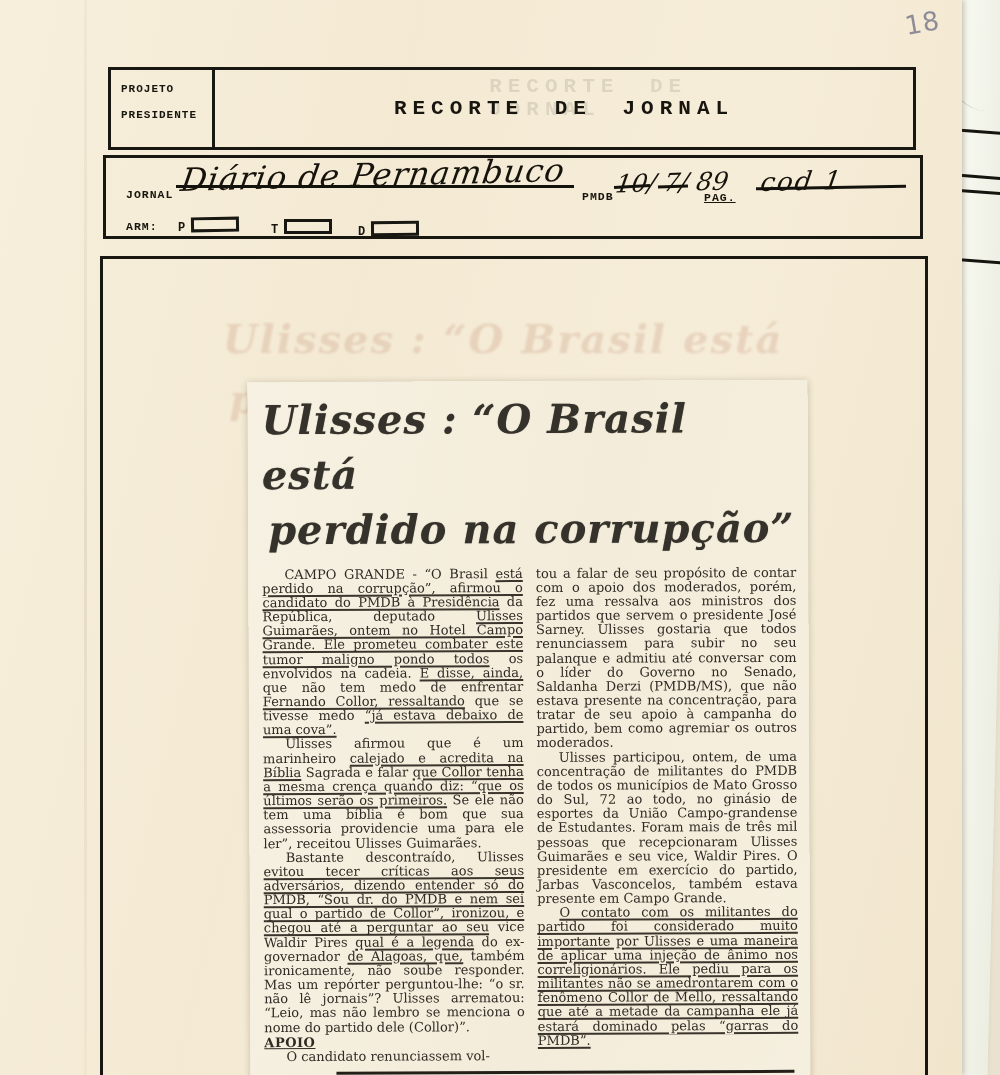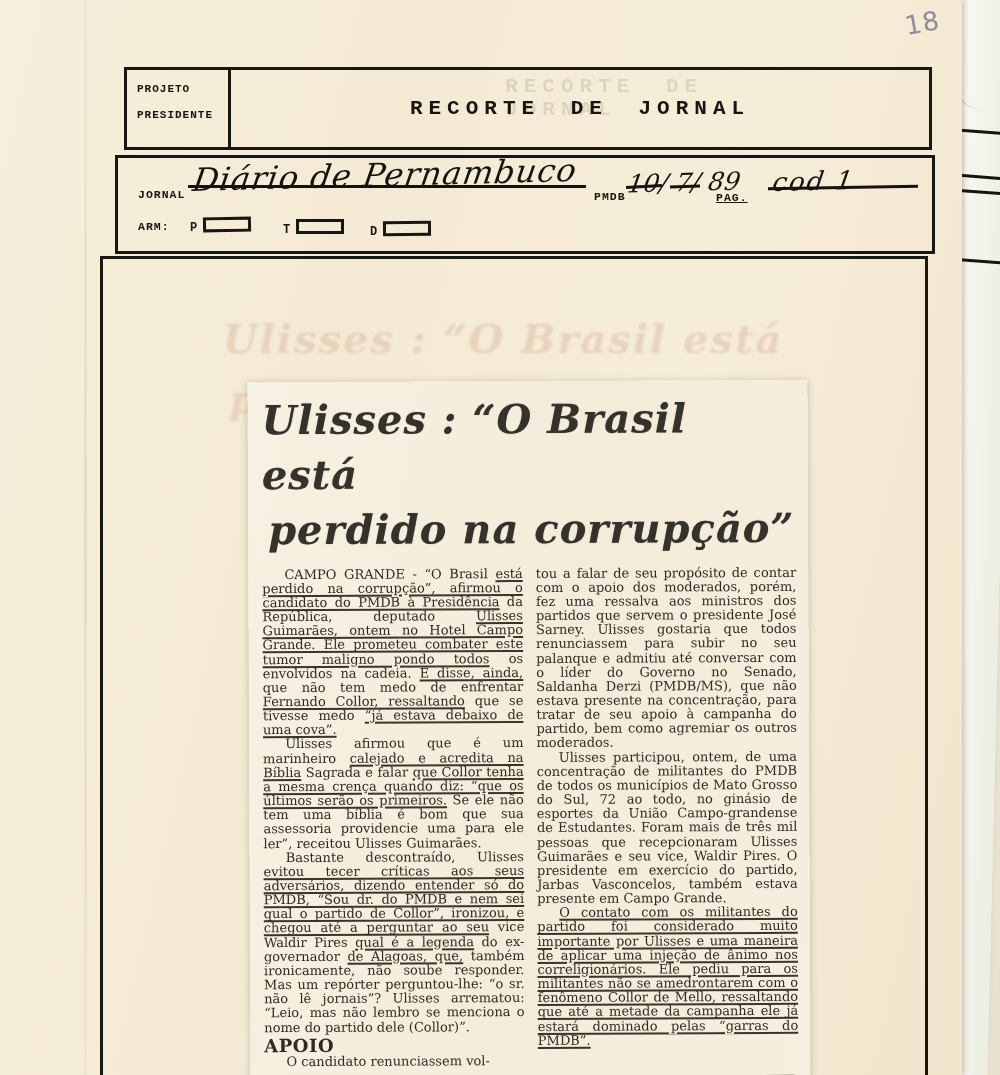--- a/index.html
+++ b/index.html
@@ -38,38 +38,38 @@
 
   .pencil-number {
     position:absolute; left:905px; top:8px;
     font-family:"DejaVu Sans", sans-serif; font-size:26px; color:#8f8c98;
     transform:rotate(-10deg); letter-spacing:1px;
   }
 
   
   .header-box {
     position:absolute; left:108px; top:67px; width:808px; height:83px;
-    border:3px solid #181711; display:flex;margin-left:16px;
+    border:3px solid #181711; display:flex;
   }
   .project-cell {
     width:104px; border-right:3px solid #181711; padding:13px 8px 0 10px;
     display:flex; flex-direction:column; gap:14px;
   }
   .typeface { font-family:"Liberation Mono", monospace; font-weight:bold; color:#17150e; }
   .project-cell span { font-size:11px; letter-spacing:1px; }
   .title-cell { flex:1; position:relative; display:flex; align-items:center; justify-content:center; }
   .form-title { font-size:21px; letter-spacing:6px; word-spacing:12px; }
   .ghost-title {
     position:absolute; left:54%; top:5px; transform:translateX(-32%);
     font-size:21px; letter-spacing:6px; word-spacing:12px; opacity:0.10; filter:blur(0.6px);
   }
 
   
   .fields-box {
-    position:absolute; left:115px; top:155px; width:820px; height:99px;
+    position:absolute; left:103px; top:155px; width:820px; height:84px;
     border:3px solid #181711;
   }
   .flabel { position:absolute; font-family:"Liberation Mono", monospace; font-weight:bold;
     font-size:11.5px; letter-spacing:1px; color:#17150e; }
   .lab-jornal { left:20px;  top:30px; }
   .lab-data   { left:476px; top:32px; }
   .lab-pag    { left:598px; top:33px;text-decoration:underline; }
   .lab-arm    { left:20px;  top:62px;text-align:right; }
   .hand {
     position:absolute; font-family:"DejaVu Serif", serif; font-style:italic;
@@ -116,21 +116,21 @@
   }
   .headline .l2 { padding-left:6px; display:block; }
   .article-body {
     margin-top:10px; display:flex; gap:13px;
     font-family:"DejaVu Serif", serif; font-size:13px; line-height:1.09;
     color:#2f2b24; text-align:justify;
   }
   .article-col { width:261px; }
   .article-col p { text-indent:1.7em; margin:0; }
   .article-col p.noindent { text-indent:0; }
-  .article-col h4 { font-size:18px; letter-spacing:0.5px; margin:1px 0 0 0; text-indent:0; }
+  .article-col h4 { font-size:13px; letter-spacing:0.5px; margin:1px 0 0 0; text-indent:0;text-decoration:underline; }
   .article-col u { text-decoration-thickness:1.5px; text-underline-offset:2px; text-decoration-color:#3a352c; }
   .bottom-rule { position:relative; margin:8px 0 0 72px; height:8px; }
   .bottom-rule .r1 { border-top:3px solid #23201a; width:458px; }
 </style>
 </head>
 <body>
 
 <div class="under-page">
   <div class="page-curl"></div>
   <div class="under-frag uf1"></div>

